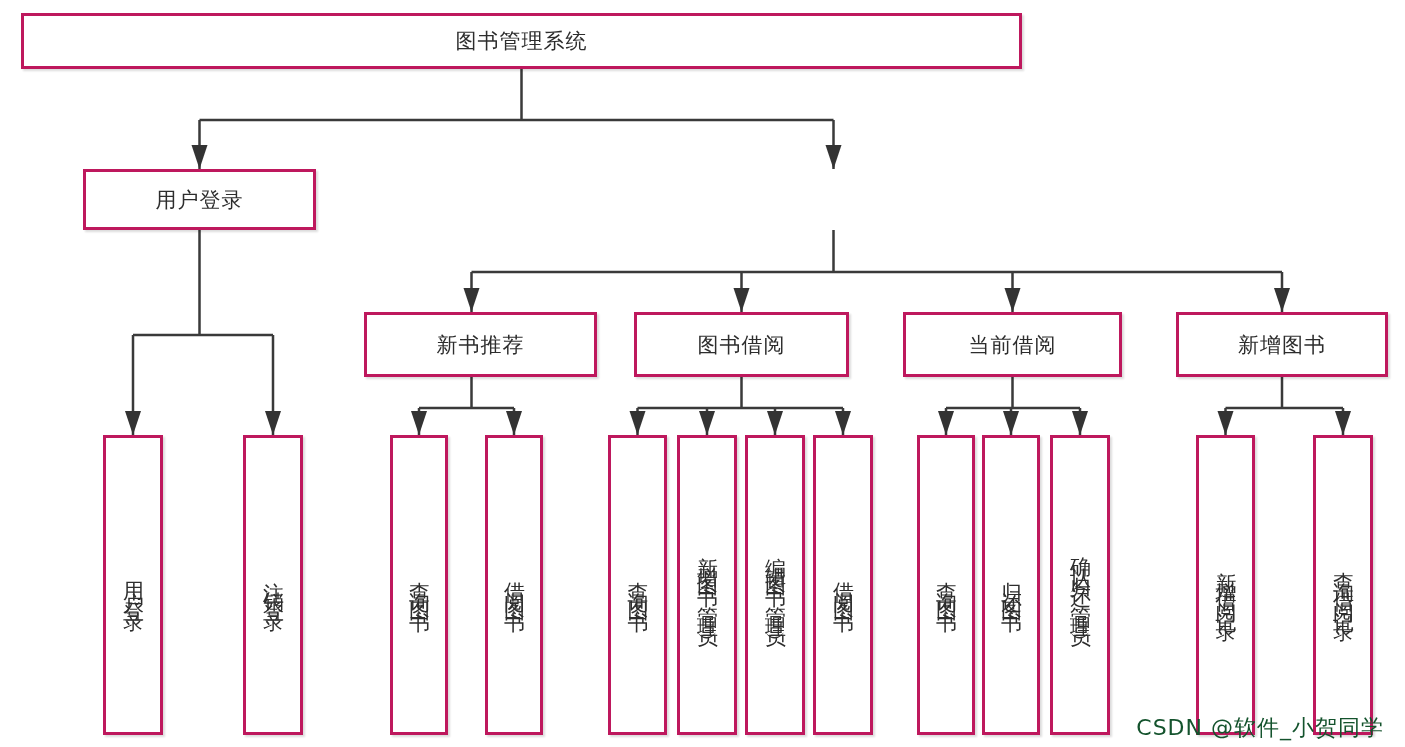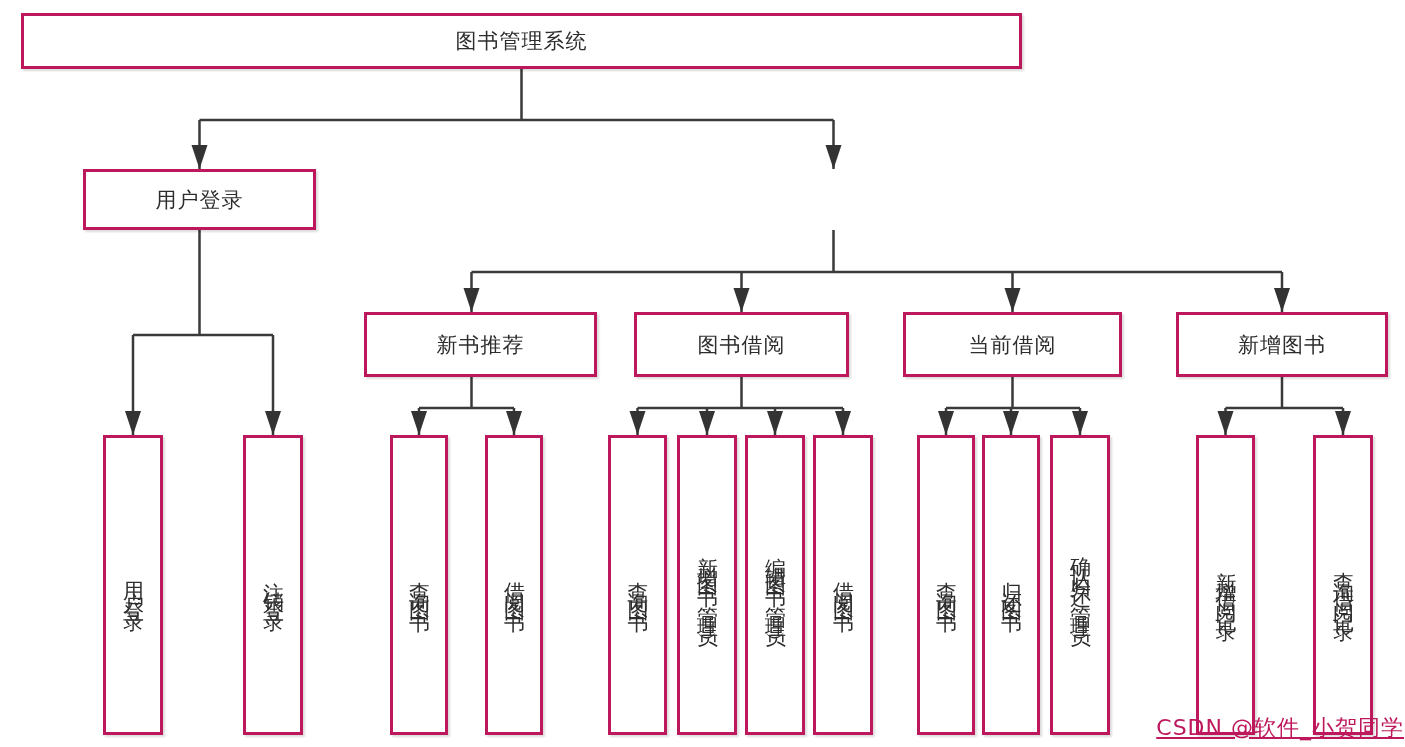--- a/index.html
+++ b/index.html
@@ -40,28 +40,27 @@
   }
   .node.v span {
     writing-mode: vertical-rl;
     text-orientation: mixed;
     font-size: 21px;
     letter-spacing: 10px;
     line-height: 1;
   }
   #watermark {
     position: absolute;
-    right: 1px;
+    right: 21px;
     bottom: 4px;
     font-size: 22px;
-    color: #be185d;
+    color: #14532d;
     letter-spacing: 1px;
     z-index: 10;
     white-space: nowrap;
-    text-decoration: underline;
   }
 </style>
 </head>
 <body>
 
 <div id="canvas">
 
   <svg id="connectors" viewBox="0 0 1405 747" xmlns="http://www.w3.org/2000/svg">
     <path fill="none" stroke="#3a3a3a" stroke-width="2.5" d="
       M521.5 69 V120

